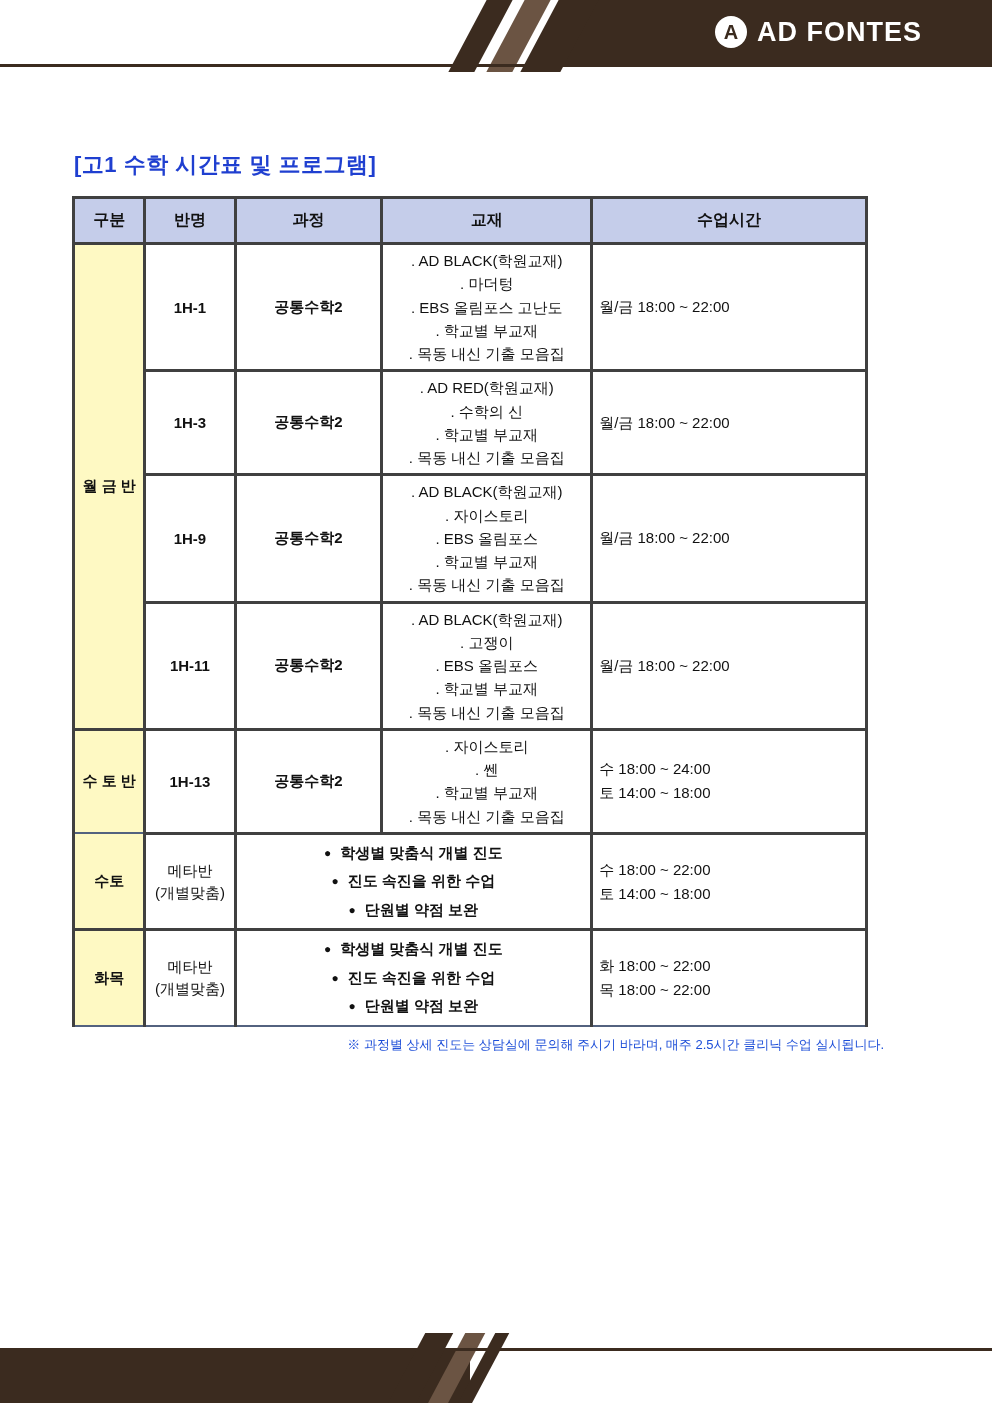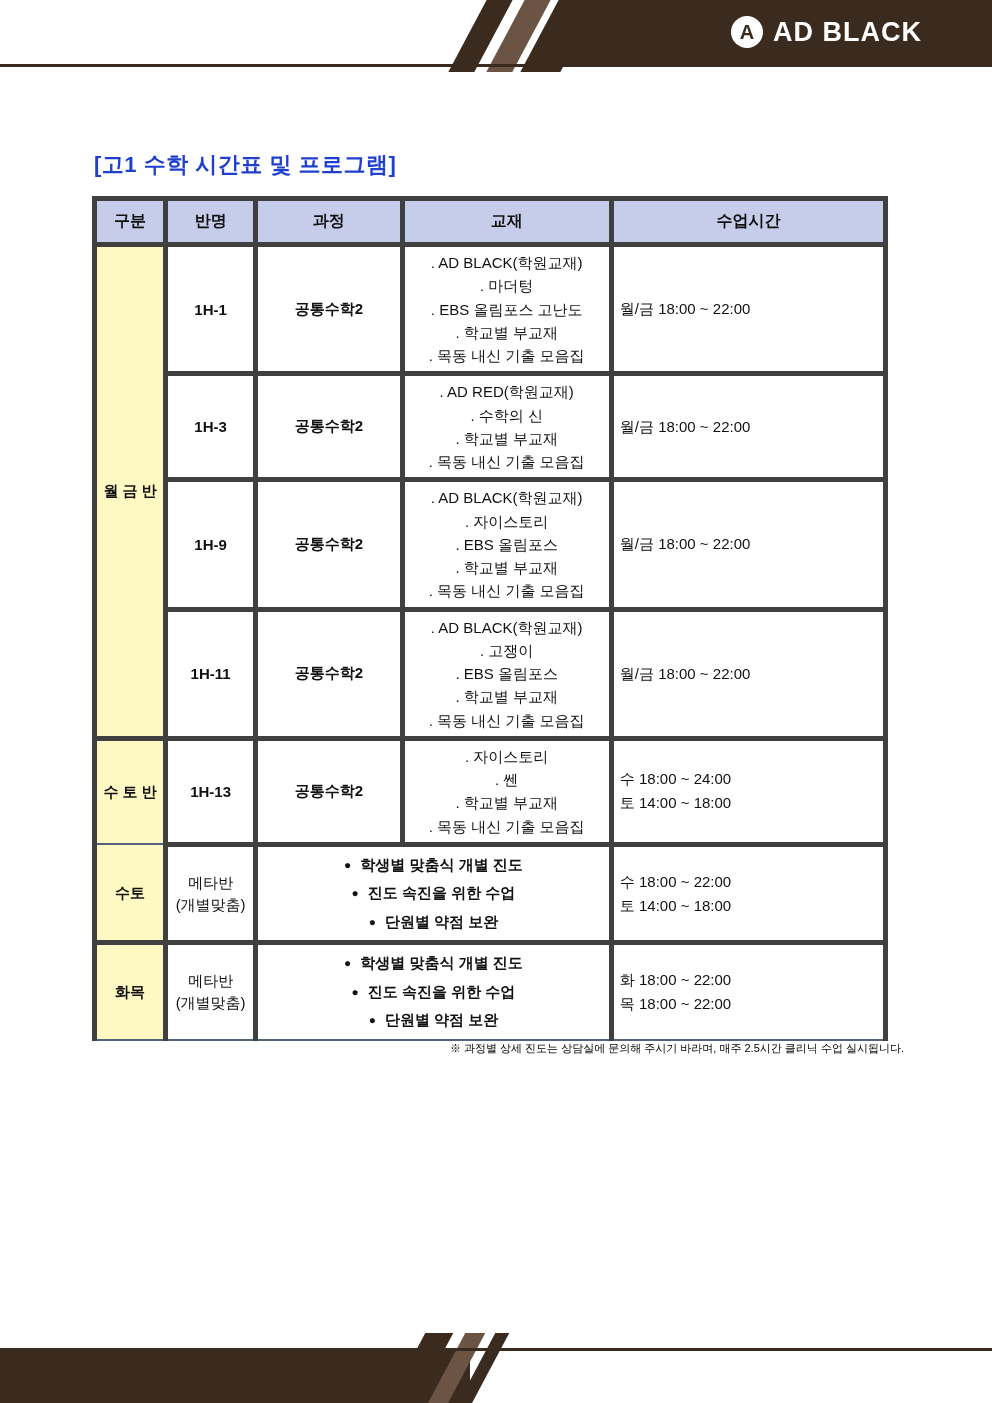--- a/index.html
+++ b/index.html
@@ -113,39 +113,39 @@
     position: absolute;
     bottom: 52px; left: 0;
     width: 992px; height: 3px;
     background: #3b2b1f;
   }
 
   
   .content {
     position: absolute;
     top: 150px;
-    left: 92px;
+    left: 72px;
     width: 816px;
   }
   .title {
     font-size: 22px;
     font-weight: bold;
     color: #1f3fd0;
     margin: 0 0 16px 2px;
     letter-spacing: 0.5px;
   }
 
   table.schedule {
     border-collapse: collapse;
     width: 796px;
     table-layout: fixed;
   }
   table.schedule th,
   table.schedule td {
-    border: 5px solid #404040;
+    border: 3px solid #404040;
     font-size: 15px;
     color: #111111;
     padding: 4px 6px;
     vertical-align: middle;
   }
   table.schedule thead th {
     background: #c5cdea;
     font-weight: bold;
     text-align: center;
     height: 46px;
@@ -197,41 +197,42 @@
   td.ban-meta {
     text-align: center;
     line-height: 1.45;
     font-size: 15px;
     white-space: pre-line;
     margin-left: 20px;
   }
   .thick-top { border-top: 2px solid #53627f !important; }
   .thick-bottom { border-bottom: 2px solid #53627f !important; }
   .note {
+    margin-top: 9px;
     text-align: right;
-    font-size: 11px;
-    color: #000000;
+    font-size: 13px;
+    color: #1d4ed8;
     padding-right: 4px;
   }
 </style>
 </head>
 <body>
 
 <div class="page">
 
   <div class="header">
     <div class="header-bar"></div>
     <div class="header-white-left"></div>
     <div class="hdr-slash s1"></div>
     <div class="hdr-slash s2"></div>
     <div class="hdr-slash s3"></div>
     <div class="header-underline"></div>
     <div class="logo">
       <span class="logo-mark">A</span>
-      <span class="logo-text">AD BLACK</span>
+      <span class="logo-text">AD FONTES</span>
     </div>
   </div>
 
   <div class="content">
     <h1 class="title">[고1 수학 시간표 및 프로그램]</h1>
 
     <table class="schedule">
       <colgroup>
         <col class="col-gubun">
           <col class="col-ban">

